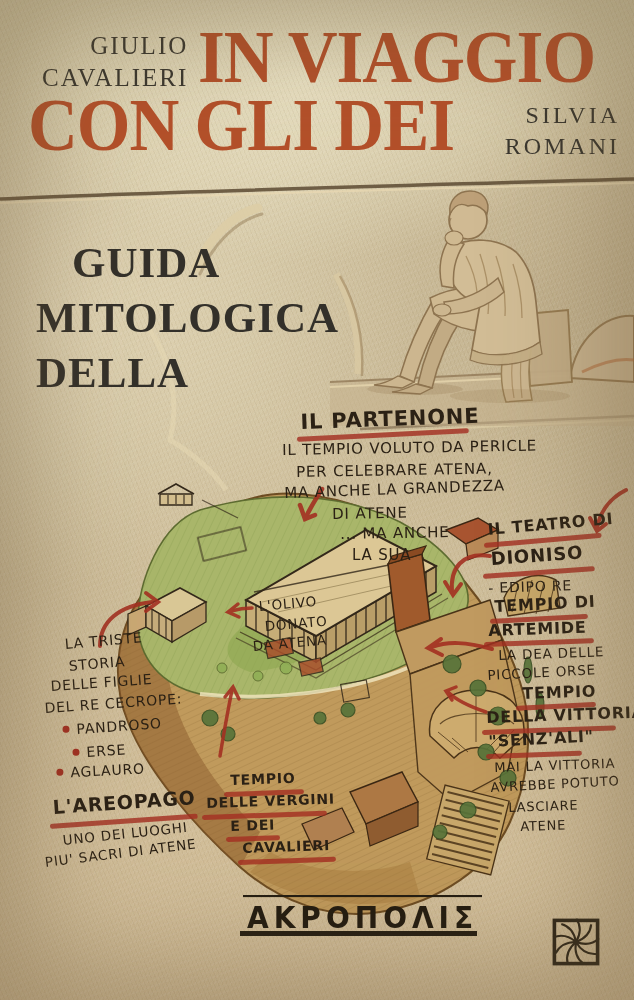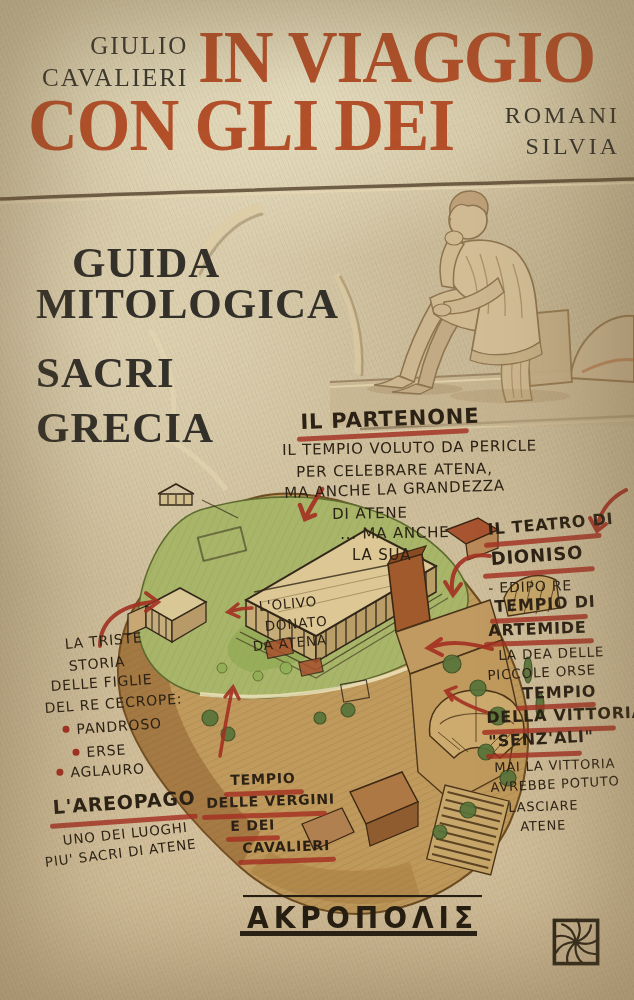--- a/index.html
+++ b/index.html
@@ -240,28 +240,27 @@
 
   <div class="author serif" style="left:42px;top:30px;text-align:right;">
     <div>GIULIO</div>
     <div>CAVALIERI</div>
   </div>
 
   <div class="title-line serif" style="left:198px;top:22px;">IN VIAGGIO</div>
   <div class="title-line serif" style="left:28px;top:90px;">CON GLI DEI</div>
 
   <div class="author2 serif">
+    <div>SILVIA</div>
     <div>ROMANI</div>
-    <div>SILVIA</div>
   </div>
 
   <div class="subtitle-line serif" style="top:238px;margin-left:36px;">GUIDA</div>
-  <div class="subtitle-line serif" style="top:279px;">MITOLOGICA</div>
-  <div class="subtitle-line serif" style="top:348px;">SACRI</div>
-  <div class="subtitle-line serif" style="top:403px;">GRECIA</div>
+  <div class="subtitle-line serif" style="top:293px;">MITOLOGICA</div>
+  <div class="subtitle-line serif" style="top:348px;">DELLA</div>
 
   <div class="hw hwt" style="left:300px;top:410px;font-size:21px;transform:rotate(-2deg);">IL PARTENONE</div>
   <div class="ul" style="left:297px;top:437px;width:172px;transform:rotate(-3deg);"></div>
   <div class="hw" style="left:282px;top:441px;font-size:15px;transform:rotate(-1deg);">IL TEMPIO VOLUTO DA PERICLE</div>
   <div class="hw" style="left:296px;top:463px;font-size:15px;transform:rotate(-1deg);">PER CELEBRARE ATENA,</div>
   <div class="hw" style="left:284px;top:484px;font-size:15px;transform:rotate(-2deg);">MA ANCHE LA GRANDEZZA</div>
   <div class="hw" style="left:332px;top:505px;font-size:15px;transform:rotate(-1deg);">DI ATENE</div>
   <div class="hw" style="left:340px;top:525px;font-size:15px;transform:rotate(-1deg);">... MA ANCHE</div>
   <div class="hw" style="left:352px;top:546px;font-size:15px;">LA SUA</div>
 

